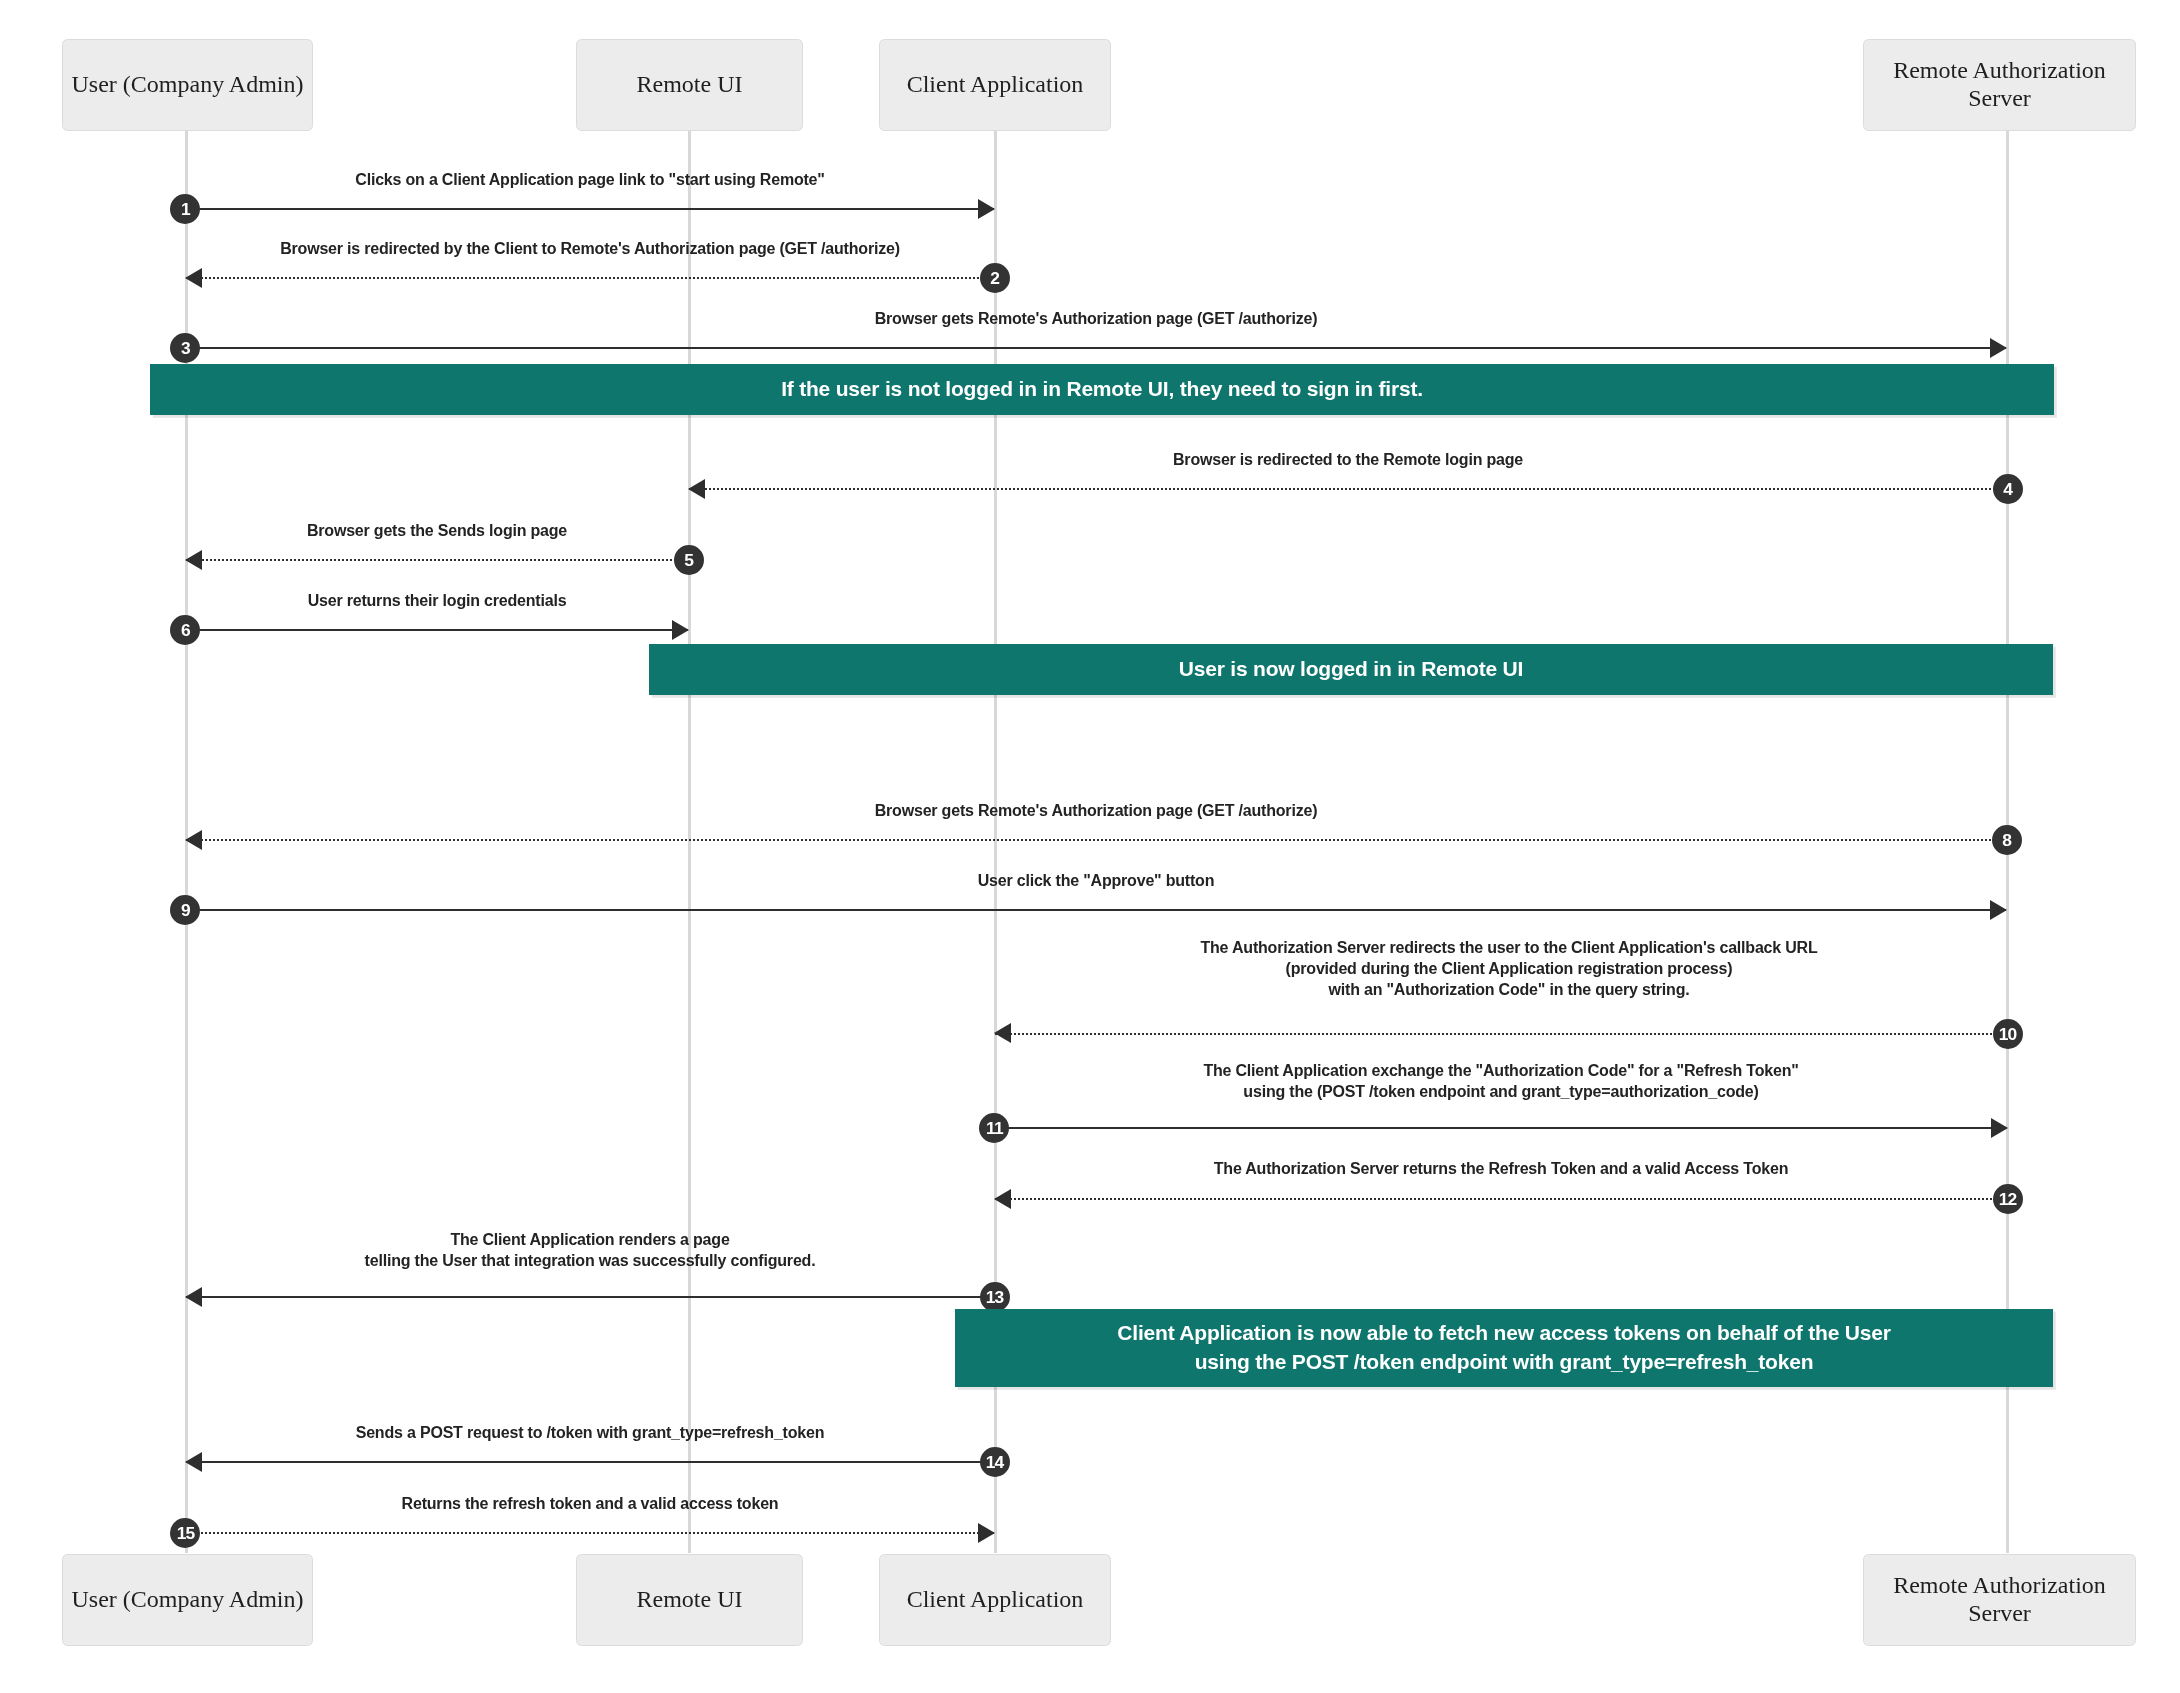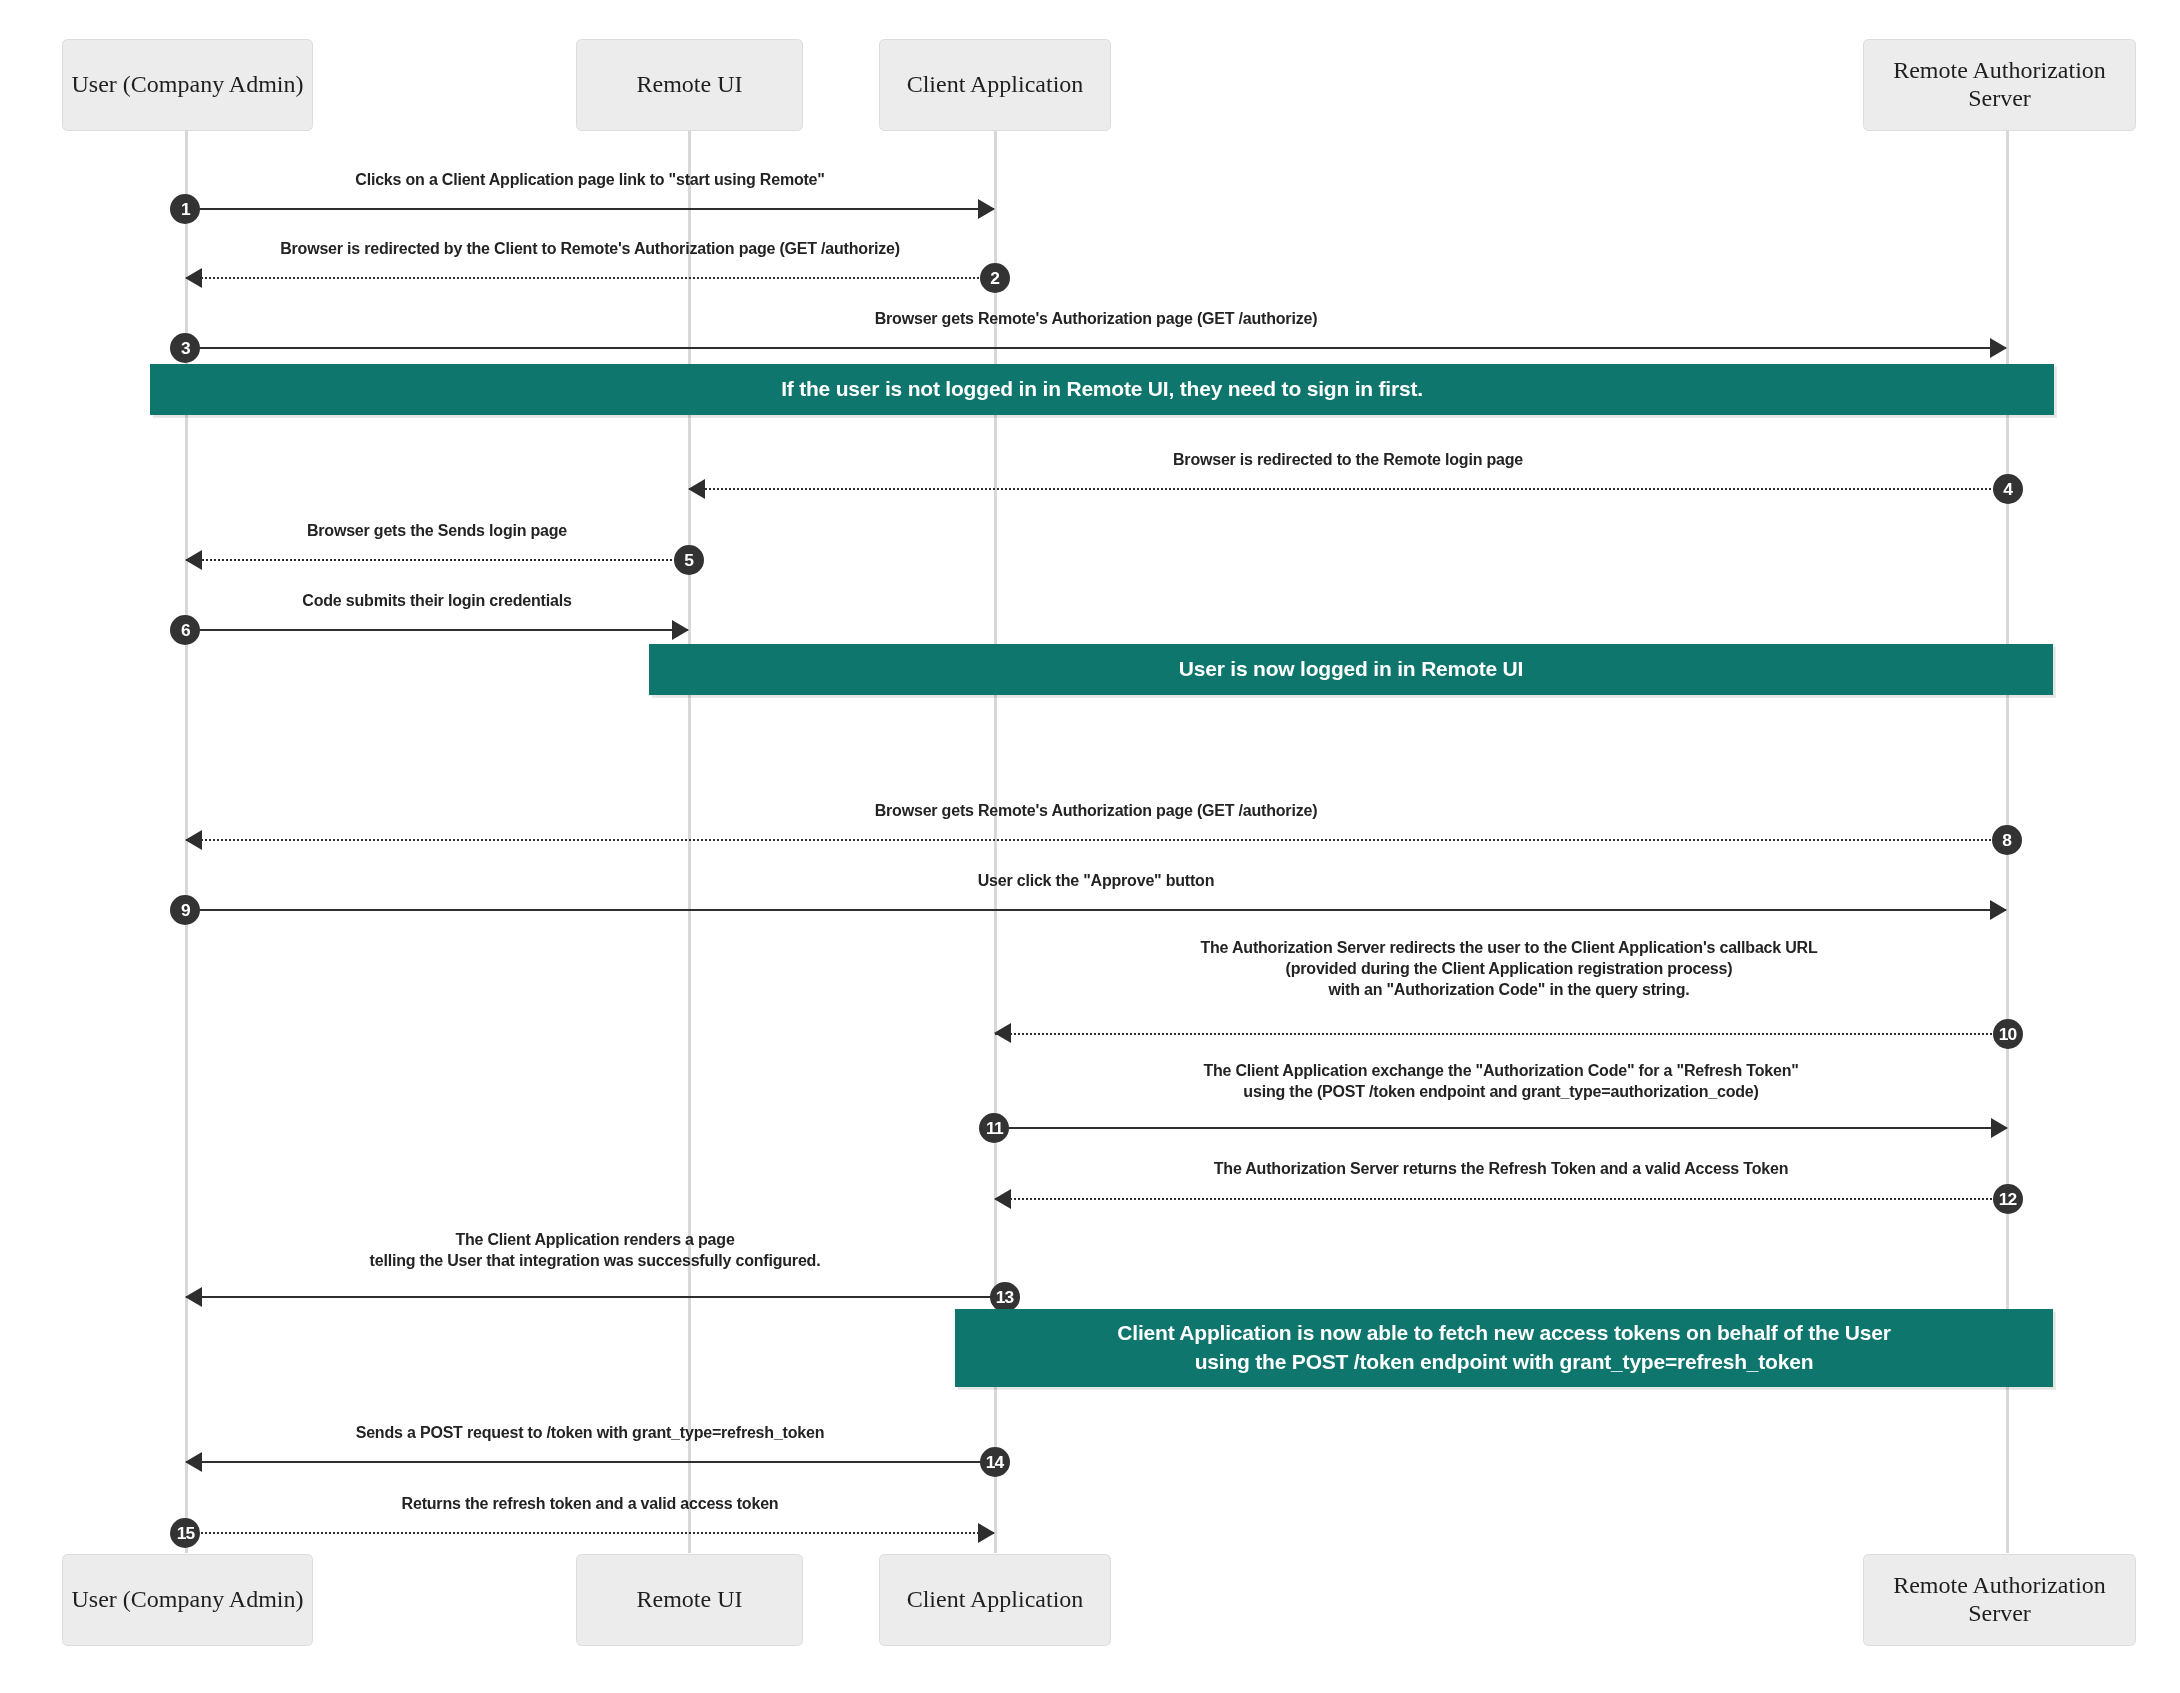--- a/index.html
+++ b/index.html
@@ -173,21 +173,21 @@
   </div>
 
   <div class="msg" style="left:186px;top:522px;width:502px;height:40px;">
     <div class="label" style="top:-1.8px;">Browser gets the Sends login page</div>
     <div class="line dotted" style="top:37px;"></div>
     <div class="arrow left" style="left:-0.9px;top:27.5px;"></div>
     <div class="seq-badge" style="right:-15.6px;top:23px;">5</div>
   </div>
 
   <div class="msg" style="left:186px;top:592px;width:502px;height:40px;">
-    <div class="label" style="top:-1.8px;">Code submits their login credentials</div>
+    <div class="label" style="top:-1.8px;">User returns their login credentials</div>
     <div class="line" style="top:37px;"></div>
     <div class="arrow right" style="right:-0.9px;top:27.5px;"></div>
     <div class="seq-badge" style="left:-15.6px;top:23px;">6</div>
   </div>
 
   <div class="note" style="left:649px;top:644px;width:1404px;height:51px;">
     <span>User is now logged in in Remote UI</span>
   </div>
 
 
@@ -222,21 +222,21 @@
     <div class="seq-badge" style="left:-15.6px;top:51px;">11</div>
   </div>
 
   <div class="msg" style="left:995px;top:1160px;width:1012px;height:40px;">
     <div class="label" style="top:-1.8px;">The Authorization Server returns the Refresh Token and a valid Access Token</div>
     <div class="line dotted" style="top:38px;"></div>
     <div class="arrow left" style="left:-0.9px;top:28.5px;"></div>
     <div class="seq-badge" style="right:-15.6px;top:24px;">12</div>
   </div>
 
-  <div class="msg" style="left:186px;top:1231px;width:808px;height:70px;padding-left:10px;">
+  <div class="msg" style="left:186px;top:1231px;width:808px;height:70px;">
     <div class="label" style="top:-1.8px;">The Client Application renders a page
 telling the User that integration was successfully configured.</div>
     <div class="line" style="top:65px;"></div>
     <div class="arrow left" style="left:-0.9px;top:56px;"></div>
     <div class="seq-badge" style="right:-15.6px;top:51px;">13</div>
   </div>
 
   <div class="note" style="left:955px;top:1309px;width:1098px;height:78px;">
     <span>Client Application is now able to fetch new access tokens on behalf of the User
 using the POST /token endpoint with grant_type=refresh_token</span>

